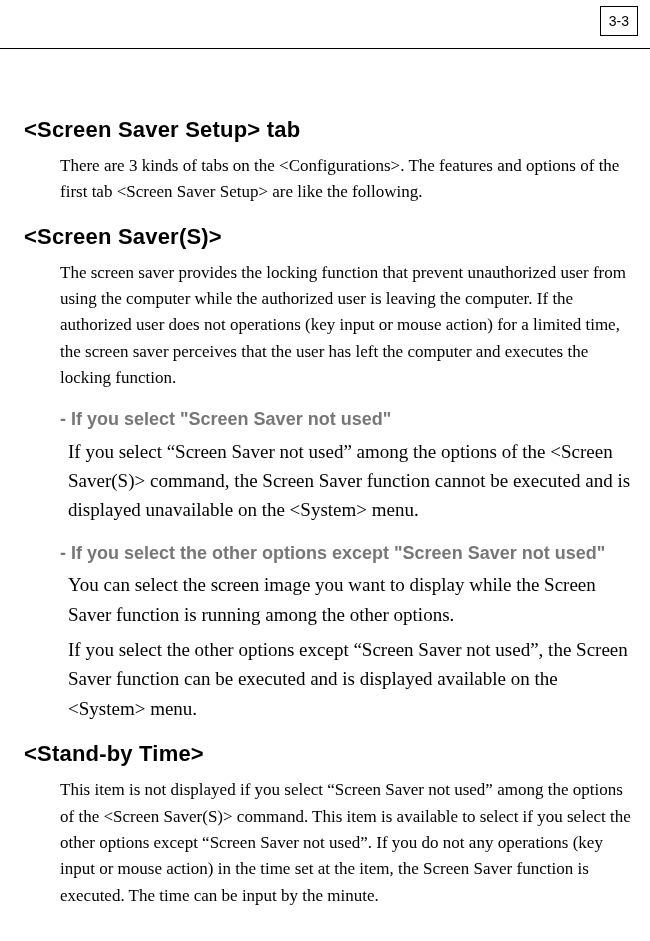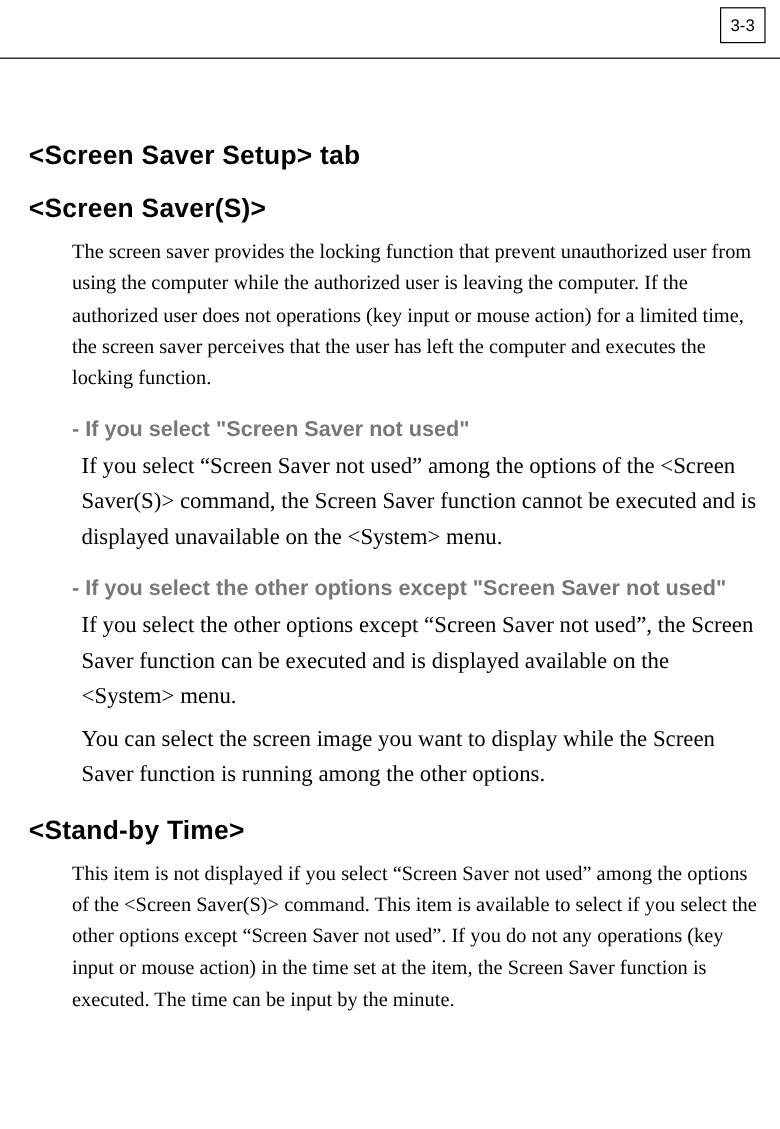--- a/index.html
+++ b/index.html
@@ -63,27 +63,28 @@
 
 <div class="page-num-box">
   <span>3-3</span>
 </div>
 
 <hr class="hr-top">
 
 <div class="doc">
 
   <div class="h2">&lt;Screen Saver Setup&gt; tab</div>
+  <p class="para">There are 3 kinds of tabs on the &lt;Configurations&gt;. The features and options of the first tab &lt;Screen Saver Setup&gt; are like the following.</p>
 
   <div class="h2">&lt;Screen Saver(S)&gt;</div>
   <p class="para">The screen saver provides the locking function that prevent unauthorized user from using the computer while the authorized user is leaving the computer. If the authorized user does not operations (key input or mouse action) for a limited time, the screen saver perceives that the user has left the computer and executes the locking function.</p>
 
   <div class="sub-h">- If you select "Screen Saver not used"</div>
   <p class="para-sub">If you select “Screen Saver not used” among the options of the &lt;Screen Saver(S)&gt; command, the Screen Saver function cannot be executed and is displayed unavailable on the &lt;System&gt; menu.</p>
 
   <div class="sub-h">- If you select the other options except "Screen Saver not used"</div>
+  <p class="para-sub">You can select the screen image you want to display while the Screen Saver function is running among the other options.</p>
   <p class="para-sub">If you select the other options except “Screen Saver not used”, the Screen Saver function can be executed and is displayed available on the &lt;System&gt; menu.</p>
-  <p class="para-sub">You can select the screen image you want to display while the Screen Saver function is running among the other options.</p>
 
   <div class="h2">&lt;Stand-by Time&gt;</div>
   <p class="para">This item is not displayed if you select “Screen Saver not used” among the options of the &lt;Screen Saver(S)&gt; command. This item is available to select if you select the other options except “Screen Saver not used”. If you do not any operations (key input or mouse action) in the time set at the item, the Screen Saver function is executed. The time can be input by the minute.</p>
 
 </div>
 
 </body></html>

